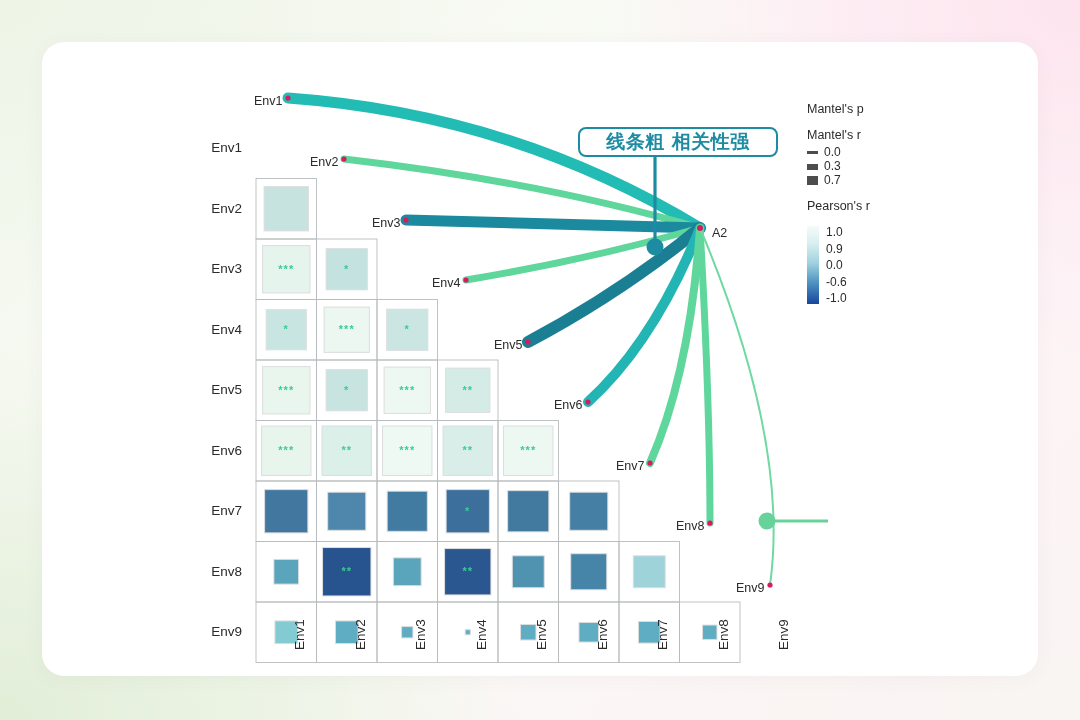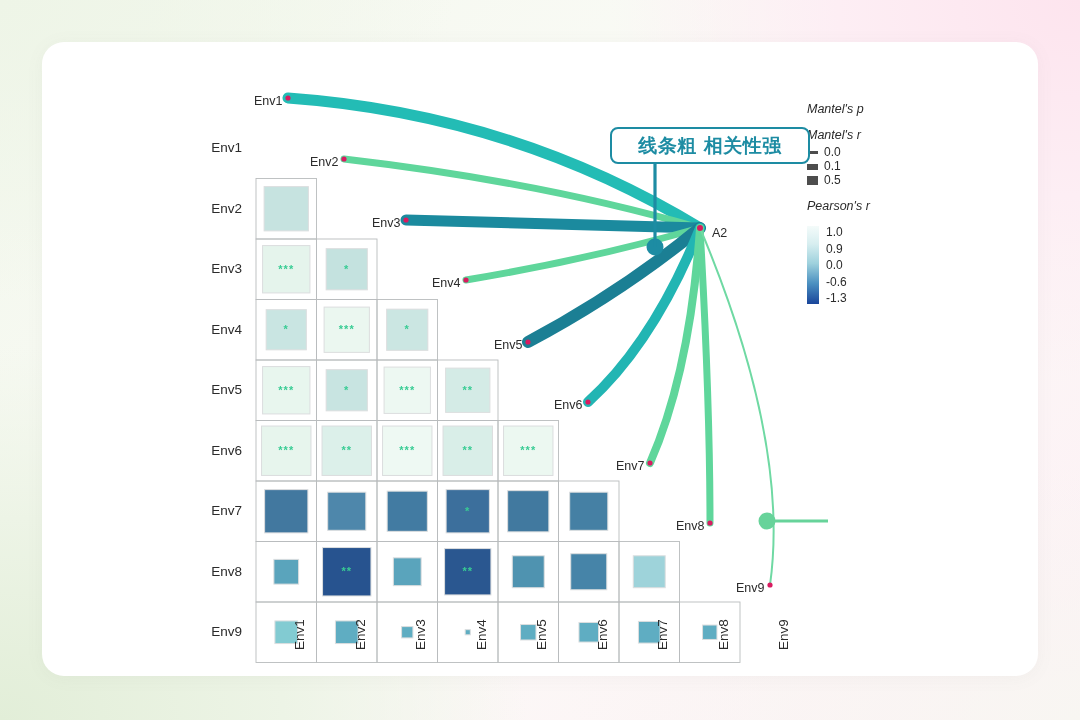--- a/index.html
+++ b/index.html
@@ -20,39 +20,39 @@
   #card{
     position:absolute;left:42px;top:42px;width:996px;height:634px;
     background:#ffffff;border-radius:22px;
     box-shadow:0 2px 18px rgba(120,120,120,0.06);
   }
   #plot{position:absolute;left:0;top:0;width:996px;height:634px;}
   .lbl{position:absolute;color:#2b2b2b;white-space:nowrap;}
   .ylab{font-size:13.5px;text-align:right;}
   .xlab{font-size:13.5px;transform-origin:left top;transform:rotate(-90deg);}
   .nodelab{font-size:12.5px;color:#2b2b2b;}
-  .legend-title{font-size:12.5px;color:#2b2b2b;margin:0 0 4px 0;white-space:nowrap;font-style:italic;}
+  .legend-title{font-size:12.5px;color:#2b2b2b;margin:0 0 4px 0;white-space:nowrap;}
   .legend-row{display:flex;align-items:center;gap:6px;margin:0 0 1px 0;}
   .legend-row span.t{font-size:12px;color:#2b2b2b;line-height:13px;white-space:nowrap;}
   .sw{width:11px;height:11px;border-radius:1px;flex:none;}
   .swr{width:11px;flex:none;background:#4d4d4d;}
   #legendbox{position:absolute;left:765px;top:60px;width:120px;}
   .legend-grp{margin-bottom:12px;}
   #grad-wrap{display:flex;gap:7px;margin-top:13px;}
   #grad{width:12px;height:78px;
     background:linear-gradient(to bottom,#f4fbfa 0%,#d7eef0 23%,#9ed1dd 48%,#4a8fc0 74%,#19459a 100%);}
   #grad-ticks{display:flex;flex-direction:column;justify-content:space-between;height:78px;}
   #grad-ticks span{font-size:12px;color:#2b2b2b;line-height:12px;}
   .callout{
     position:absolute;box-sizing:border-box;display:flex;
     align-items:center;justify-content:center;
     border-radius:8px;background:#ffffff;font-weight:bold;
     font-family:"DejaVu Sans","Liberation Sans",sans-serif;
   }
-  #callout-strong{left:568px;top:85px;width:200px;height:37px;
+  #callout-strong{left:536px;top:85px;width:200px;height:30px;
     border:2.2px solid #1d8ca3;color:#1d8ca3;font-size:19px;letter-spacing:.5px;}
   #callout-weak{left:828px;top:500px;width:184px;height:42px;
     border:2.2px solid #67d39a;color:#67d39a;font-size:19px;letter-spacing:.5px;}
 </style>
 </head>
 <body>
 
 <div id="stage">
   <div id="card">
 
@@ -306,41 +306,41 @@
             <div class="legend-row">
               <div style="width: 11px; height: 11px; display: flex; align-items: center; flex: 0 0 auto;">
                 <div class="swr" style="height: 3px;"></div>
               </div>
               <span class="t">0.0</span>
             </div>
             <div class="legend-row">
               <div style="width: 11px; height: 11px; display: flex; align-items: center; flex: 0 0 auto;">
                 <div class="swr" style="height: 6px;"></div>
               </div>
-              <span class="t">0.1</span>
+              <span class="t">0.3</span>
             </div>
             <div class="legend-row">
               <div style="width: 11px; height: 11px; display: flex; align-items: center; flex: 0 0 auto;">
                 <div class="swr" style="height: 9px;"></div>
               </div>
-              <span class="t">0.5</span>
+              <span class="t">0.7</span>
             </div>
           </div>
       </div>
 
       <div class="legend-grp">
         <p class="legend-title">Pearson's r</p>
         <div id="grad-wrap">
           <div id="grad"></div>
           <div id="grad-ticks">
               <span>1.0</span>
               <span>0.9</span>
               <span>0.0</span>
               <span>-0.6</span>
-              <span>-1.3</span>
+              <span>-1.0</span>
             </div>
         </div>
       </div>
 
     </div>
 
     <div class="callout" id="callout-strong">线条粗 相关性强</div>
 
   </div>
 </div>

